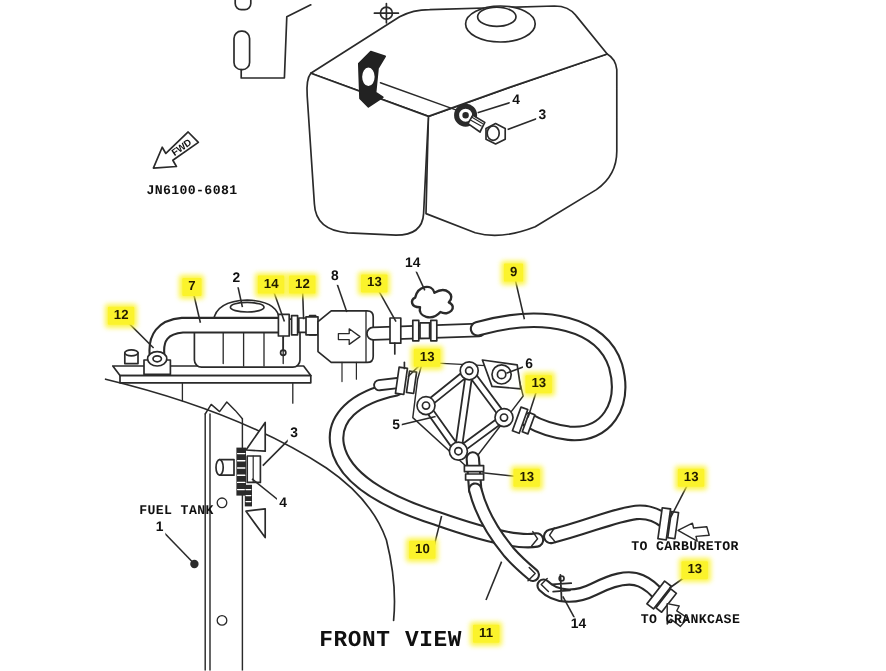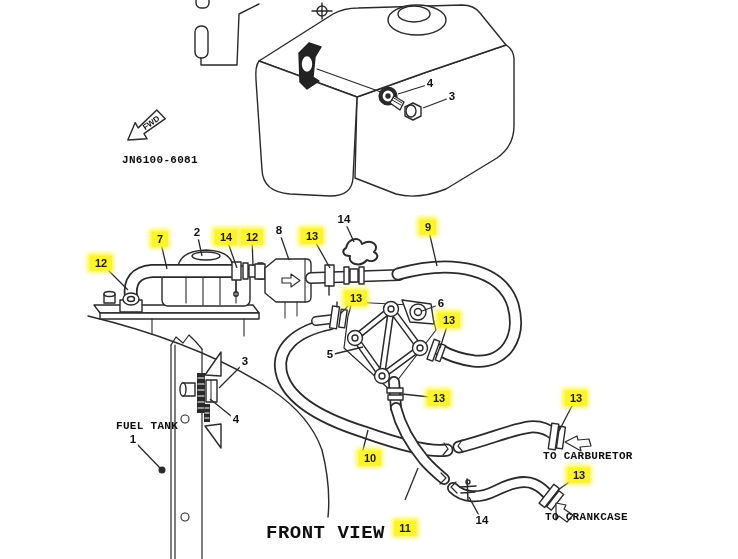--- a/index.html
+++ b/index.html
@@ -236,22 +236,22 @@
       <circle cx="162" cy="470" r="3.5" fill="#2a2a2a"></circle>
       <line x1="361" y1="458" x2="368" y2="430" stroke="#2a2a2a" stroke-width="1.3"></line>
       <line x1="405" y1="500" x2="418" y2="468" stroke="#2a2a2a" stroke-width="1.3"></line>
       <line x1="482" y1="521" x2="469" y2="497" stroke="#2a2a2a" stroke-width="1.3"></line>
       <line x1="576" y1="398" x2="559" y2="431" stroke="#2a2a2a" stroke-width="1.3"></line>
       <line x1="579" y1="475" x2="558" y2="490" stroke="#2a2a2a" stroke-width="1.3"></line>
     </svg>
 
   <div class="lbl" style="left:122px; top:154px;">JN6100-6081</div>
   <div class="lbl" style="left:116px; top:420px;">FUEL TANK</div>
-  <div class="lbl" style="left:543px; top:450px;">TO CARBURETOR</div>
-  <div class="lbl" style="left:545px; top:511px;">TO CRANKCASE</div>
+  <div class="lbl" style="left:526px; top:450px;">TO CARBURETOR</div>
+  <div class="lbl" style="left:534px; top:511px;">TO CRANKCASE</div>
   <div class="lbl big" style="left:266px; top:522px;">FRONT VIEW</div>
 
 <div class="callout" style="left: 430px; top: 84px;">4</div>
     <div class="callout" style="left: 452px; top: 97px;">3</div>
     <div class="callout hl" style="left: 101px; top: 263px;">12</div>
     <div class="callout hl" style="left: 160px; top: 239px;">7</div>
     <div class="callout" style="left: 197px; top: 233px;">2</div>
     <div class="callout hl" style="left: 226px; top: 237px;">14</div>
     <div class="callout hl" style="left: 252px; top: 237px;">12</div>
     <div class="callout" style="left: 279px; top: 231px;">8</div>
@@ -259,18 +259,18 @@
     <div class="callout" style="left: 344px; top: 220px;">14</div>
     <div class="callout hl" style="left: 428px; top: 227px;">9</div>
     <div class="callout hl" style="left: 356px; top: 298px;">13</div>
     <div class="callout" style="left: 441px; top: 304px;">6</div>
     <div class="callout hl" style="left: 449px; top: 320px;">13</div>
     <div class="callout" style="left: 330px; top: 355px;">5</div>
     <div class="callout hl" style="left: 439px; top: 398px;">13</div>
     <div class="callout" style="left: 245px; top: 362px;">3</div>
     <div class="callout" style="left: 236px; top: 420px;">4</div>
     <div class="callout" style="left: 133px; top: 440px;">1</div>
-    <div class="callout hl" style="left: 370px; top: 458px;">10</div>
+    <div class="callout hl" style="left: 352px; top: 458px;">10</div>
     <div class="callout hl" style="left: 405px; top: 528px;">11</div>
     <div class="callout" style="left: 482px; top: 521px;">14</div>
     <div class="callout hl" style="left: 576px; top: 398px;">13</div>
     <div class="callout hl" style="left: 579px; top: 475px;">13</div>
   </div>
 
 </body></html>

